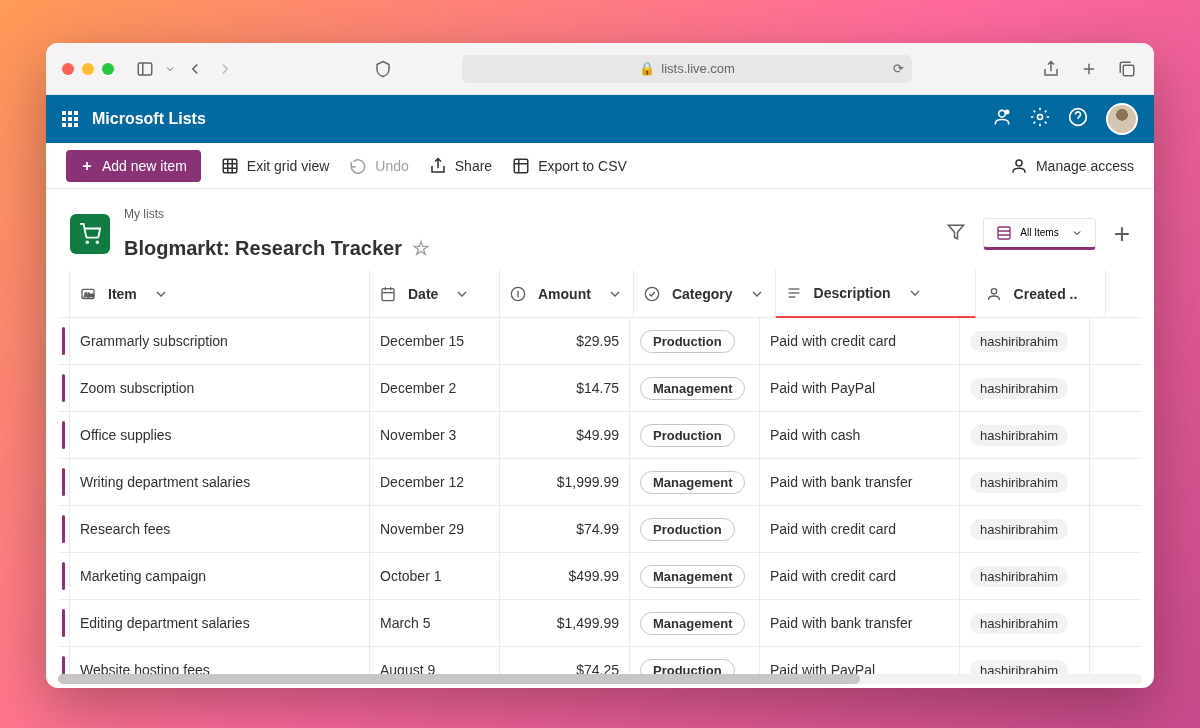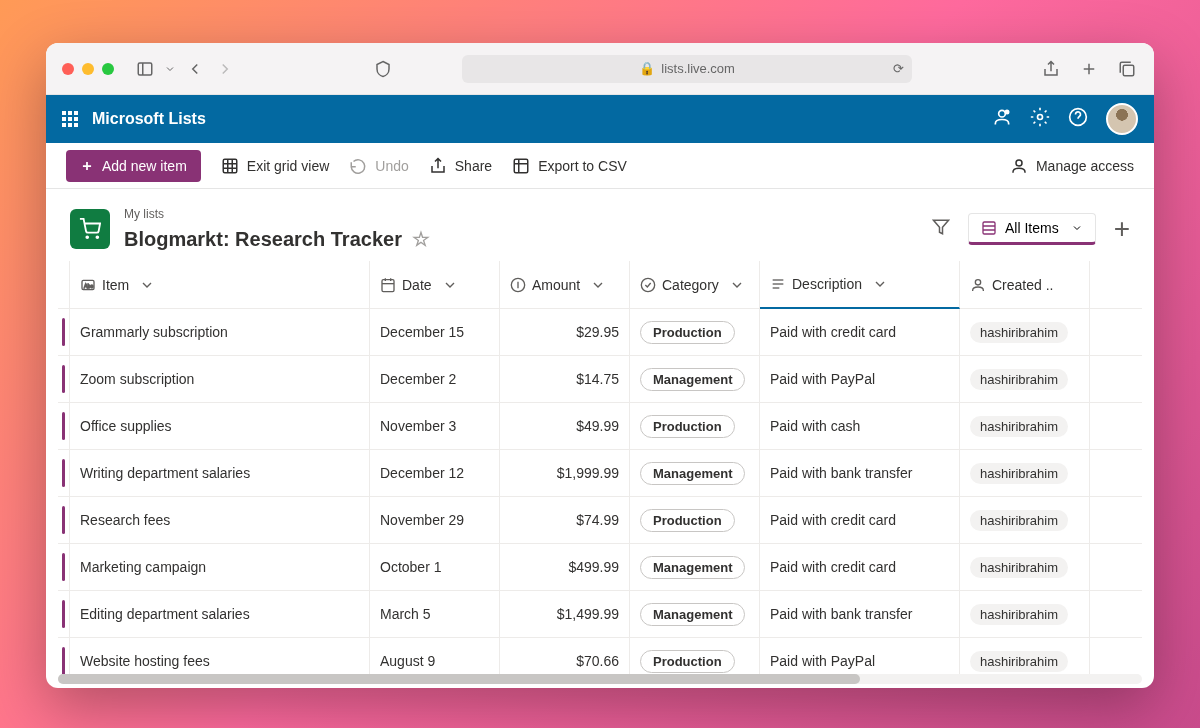--- a/index.html
+++ b/index.html
@@ -101,65 +101,65 @@
 .list-icon {
   width: 40px;
   height: 40px;
   background: #107c41;
   border-radius: 6px;
   display: flex;
   align-items: center;
   justify-content: center;
   color: #fff;
 }
-.list-meta { display: flex; flex-direction: column; gap: 6px; }
+.list-meta { display: flex; flex-direction: column; gap: 15px; }
 .breadcrumb { font-size: 12px; color: #605e5c; }
 .list-title { font-size: 20px; font-weight: 600; color: #323130; display: flex; align-items: center; gap: 10px; }
 .star { color: #a19f9d; }
 .lh-right { margin-left: auto; display: flex; align-items: center; gap: 18px; }
 .view-pill {
   display: flex;
   align-items: center;
   gap: 8px;
   padding: 6px 12px;
   border: 1px solid #e5e5e5;
   border-radius: 4px;
   border-bottom: 3px solid #893275;
-  font-size: 14px;
+  font-size: 10px;
 }
 .plus-btn { font-size: 28px; color: #605e5c; cursor: pointer; font-weight: 300; }
 .grid {
   flex: 1;
   overflow: auto;
   padding: 0 12px;
 }
 .grid-scroll { min-width: 1080px; }
 .col-row { display: flex; border-bottom: 1px solid #edebe9; }
 .col-row.head { height: 48px; position: sticky; top: 0; background: #fff; }
 .col-row.body { height: 47px; margin-bottom: 0; }
 .cell {
   display: flex;
   align-items: center;
   padding: 0 10px;
   border-right: 1px solid #edebe9;
   font-size: 14px;
   color: #323130;
 }
-.cell.h { font-weight: 400; gap: 6px; }
+.cell.h { font-weight: 700; gap: 12px; }
 .cell.h svg { width: 16px; height: 16px; color: #605e5c; }
 .chev { margin-left: 4px; }
 .c-marker { width: 12px; padding: 0; }
 .marker-bar { width: 3px; height: 28px; background: #893275; border-radius: 2px; margin-left: 4px; }
 .c-item { flex: 0 0 300px; font-weight: 600; }
 .c-date { flex: 0 0 130px; }
 .c-amt { flex: 0 0 130px; justify-content: flex-end; }
 .c-amt.h { justify-content: flex-start; }
 .c-cat { flex: 0 0 130px; }
 .c-desc { flex: 0 0 200px; }
-.c-desc.h { border-bottom: 2px solid #0369a1; margin-bottom: -1px; }
+.c-desc.h { border-bottom: 2px solid #ef4444; margin-bottom: -1px; }
 .c-creator { flex: 0 0 130px; }
 .body .c-item { font-weight: 400; }
 .pill {
   border: 1px solid #c8c6c4;
   border-radius: 14px;
   padding: 3px 12px;
   font-size: 13px;
   background: #fff;
   font-weight: bold;
 }
@@ -532,21 +532,21 @@
             <div class="cell c-creator">
               <span class="creator-pill">hashiribrahim</span>
             </div>
           </div>
           <div class="col-row body">
             <div class="cell c-marker">
               <div class="marker-bar"></div>
             </div>
             <div class="cell c-item">Website hosting fees</div>
             <div class="cell c-date">August 9</div>
-            <div class="cell c-amt">$70.66</div>
+            <div class="cell c-amt">$74.25</div>
             <div class="cell c-cat">
               <span class="pill">Production</span>
             </div>
             <div class="cell c-desc">Paid with PayPal</div>
             <div class="cell c-creator">
               <span class="creator-pill">hashiribrahim</span>
             </div>
           </div>
         </div>
     </div>

